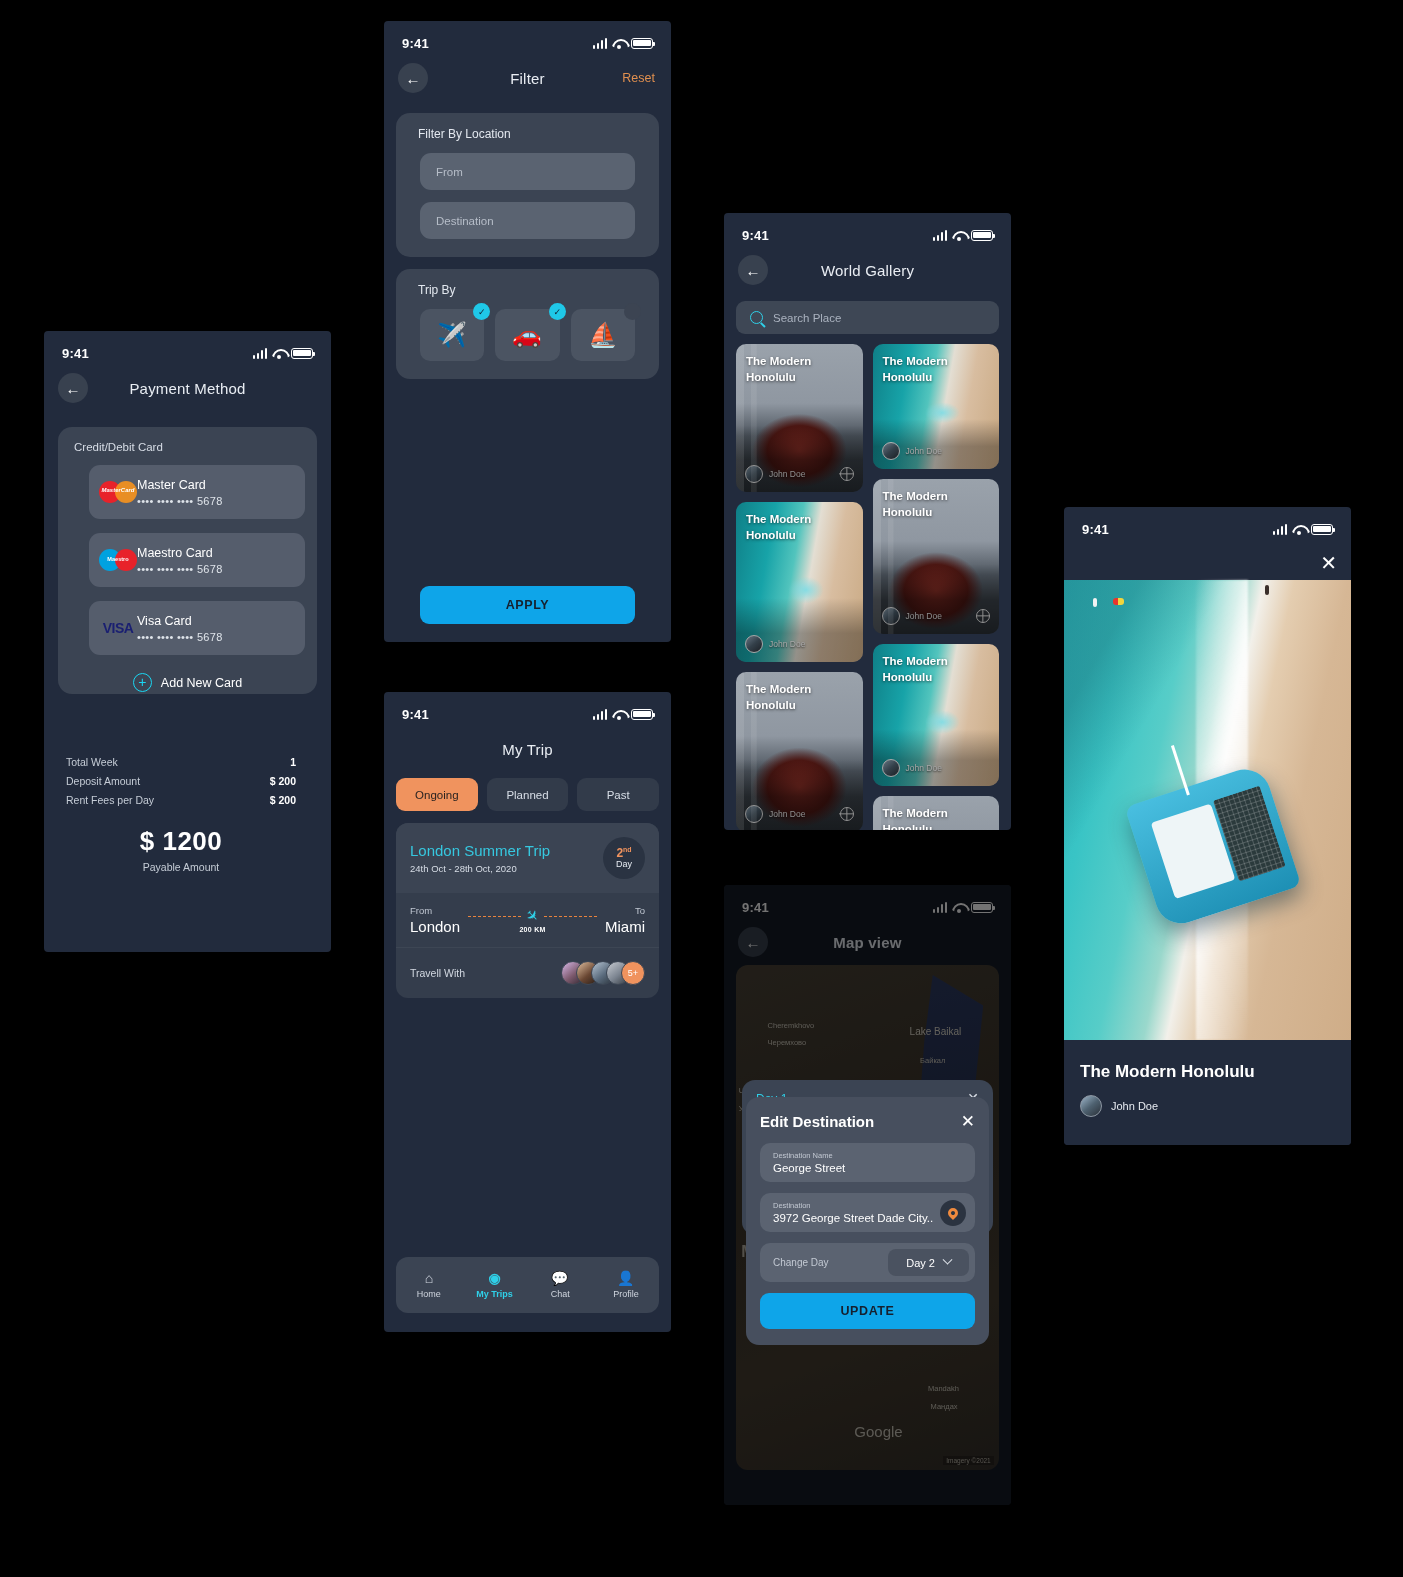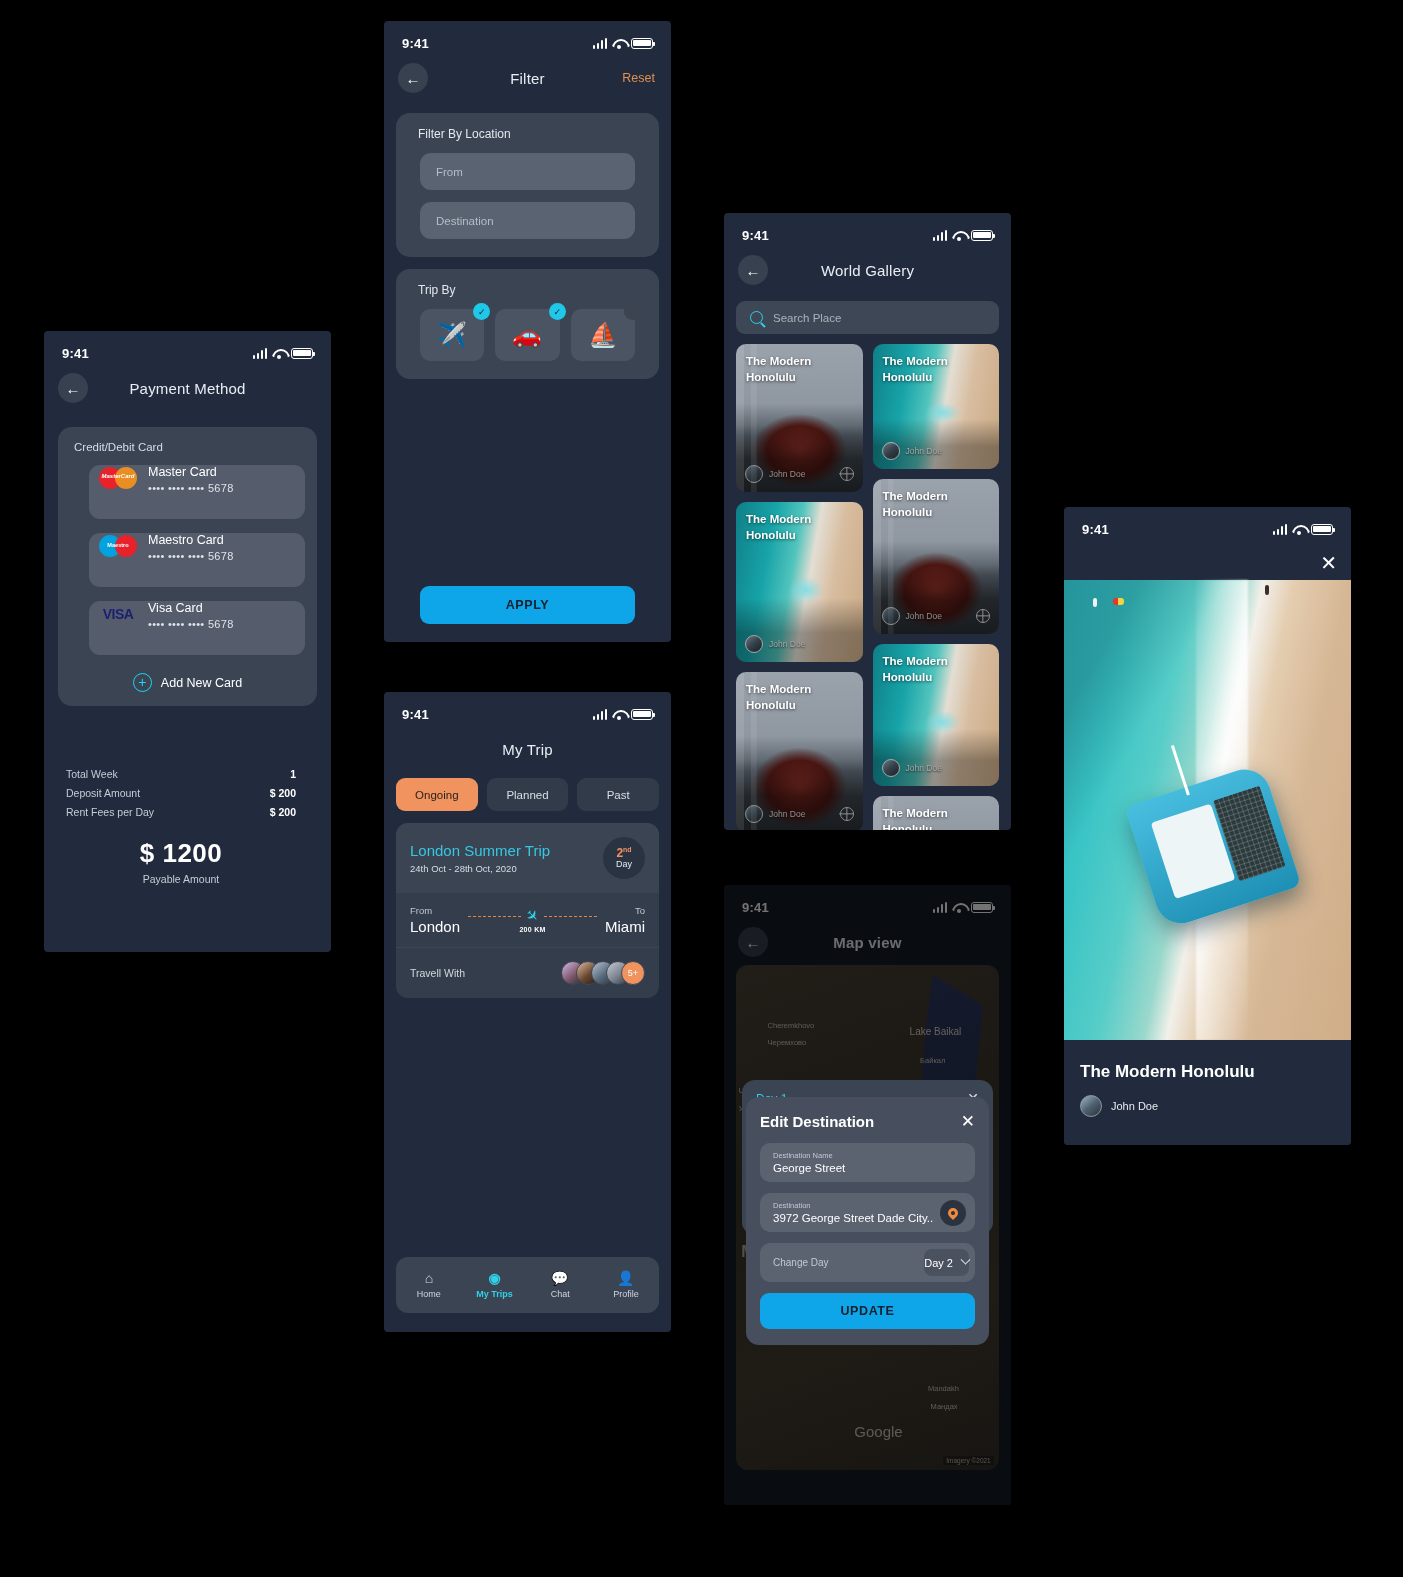--- a/index.html
+++ b/index.html
@@ -53,26 +53,26 @@
     background:#38414f; display:flex;align-items:center;justify-content:center;
     color:#fff; font-size:15px; line-height:1;
   }
   .resetbtn { position:absolute; right:16px; top:50%; transform:translateY(-50%);
     color:#e08f4f; font-size:12.5px; }
 
   
   #payment { left:44px; top:331px; width:287px; height:621px; }
   .pm-card-container {
     margin:16px 14px 8px 14px; background:#3b4453; border-radius:14px;
-    padding:14px 12px 12px 12px;
+    padding:14px 12px 0 12px;
   }
   .pm-section-label { color:#d7dde6; font-size:11.5px; margin-bottom:12px; padding-left:4px;}
   .pm-card {
     background:#555d6c; border-radius:11px; height:54px;
-    margin:0 0 14px 19px; display:flex; padding:0 10px; gap:11px;
+    margin:0 0 14px 19px; display:flex; align-items:center; padding:0 10px; 
   }
   .pm-logo { width:38px; height:26px; border-radius:3px; display:flex;align-items:center;justify-content:center;flex:none;}
   .mc-logo{position:relative;width:38px;height:24px;}
   .mc-logo::before,.mc-logo::after{content:"";position:absolute;top:1px;width:22px;height:22px;border-radius:50%;}
   .mc-logo::before{left:0;background:#e8222a;}
   .mc-logo::after{right:0;background:#f5921e;mix-blend-mode:normal;opacity:.92;}
   .mc-text{position:absolute;z-index:2;width:100%;text-align:center;top:7px;font-size:6px;color:#fff;font-weight:bold;font-style:italic;}
   .mo-logo{position:relative;width:38px;height:24px;}
   .mo-logo::before,.mo-logo::after{content:"";position:absolute;top:1px;width:22px;height:22px;border-radius:50%;}
   .mo-logo::before{left:0;background:#00a2e0;}
@@ -248,21 +248,21 @@
   .modal-x{color:#fff;font-size:17px;line-height:1;}
   .field{background:#5b6371;border-radius:10px;padding:8px 13px;margin-bottom:11px;position:relative;}
   .field-l{color:#c2c8d2;font-size:7.5px;margin-bottom:2px;}
   .field-v{color:#fff;font-size:11.5px;}
   .pinbtn{position:absolute;right:9px;top:50%;transform:translateY(-50%);width:26px;height:26px;border-radius:50%;
     background:#2b3340;display:flex;align-items:center;justify-content:center;}
   .pin{width:10px;height:10px;border-radius:50% 50% 50% 0;background:#ef8a3e;transform:rotate(-45deg);position:relative;}
   .pin::after{content:"";position:absolute;left:3px;top:3px;width:4px;height:4px;border-radius:50%;background:#2b3340;}
   .field.row{display:flex;align-items:center;justify-content:space-between;padding:6px 6px 6px 13px;}
   .field.row .ph{color:#c3c9d3;font-size:10px;text-align:center;}
-  .daysel{background:#4a5260;border-radius:8px;height:27px;display:flex;align-items:center;gap:9px;padding:0 0;}
+  .daysel{background:#4a5260;border-radius:8px;height:27px;display:flex;align-items:center;gap:9px;padding:0 18px;}
   .daysel .dv{color:#fff;font-size:11px;}
   .chev{width:7px;height:7px;border-right:1.7px solid #e2e6ec;border-bottom:1.7px solid #e2e6ec;transform:rotate(45deg) translate(-2px,-2px);}
   .modal .btn-primary{height:36px;margin-top:4px;}
 
   
   #detail{ left:1064px; top:507px; width:287px; height:638px; }
   .dt-close{position:absolute;right:14px;top:46px;color:#fff;font-size:20px;line-height:1;z-index:3;}
   .dt-img{
     position:absolute;left:0;right:0;top:73px;height:460px;
     background:

